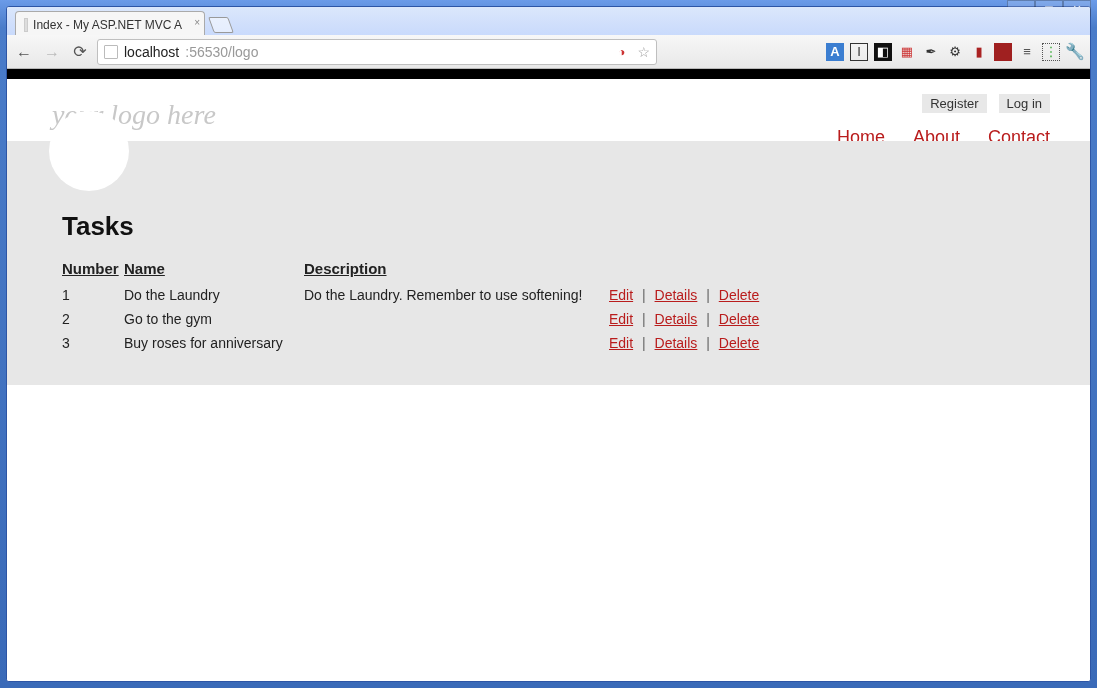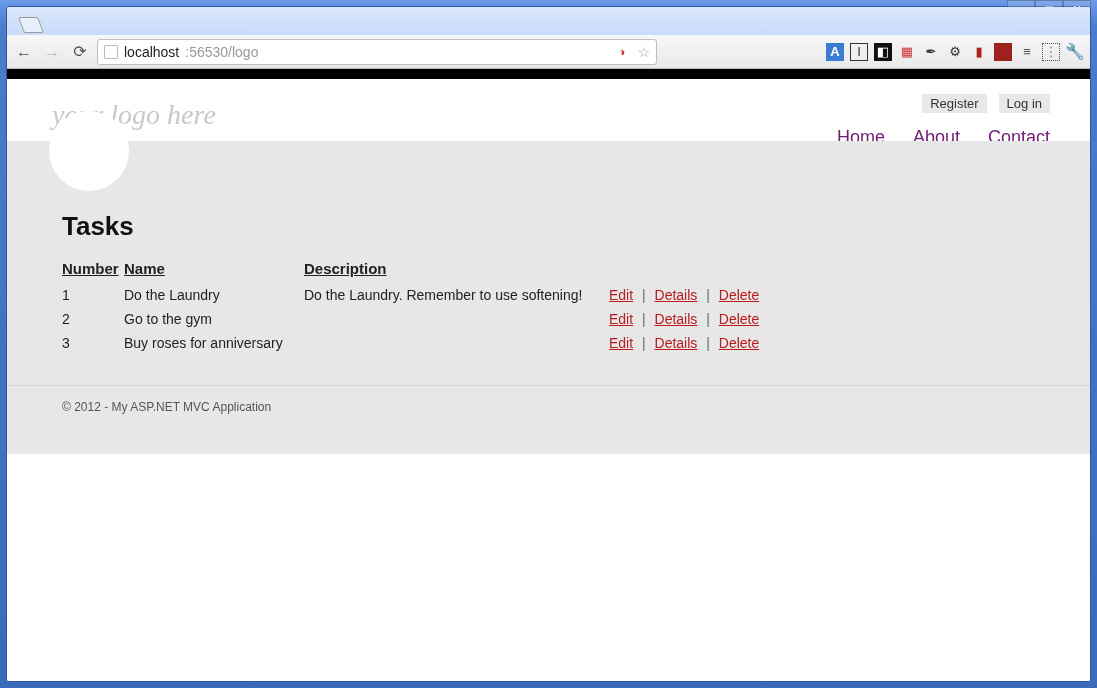--- a/index.html
+++ b/index.html
@@ -194,21 +194,21 @@
     padding: 2px 8px;
     font-size: 13px;
     color: #333;
   }
   .main-nav {
     position: absolute;
     top: 48px;
     right: 40px;
     display: flex; gap: 28px;
   }
-  .nav-link { color: #701a75; font-size: 18px; }
+  .nav-link { color: #b91c1c; font-size: 18px; }
   .content-band {
     background: #e7e7e7;
     padding: 0;
     position: relative;
   }
   .circle {
     position: absolute;
     top: -30px;
     left: 42px;
     width: 80px; height: 80px;
@@ -287,20 +287,25 @@
 
 <div class="window-frame">
   <div class="titlebar-controls">
     <div class="tb-btn">—</div>
     <div class="tb-btn">▢</div>
     <div class="tb-btn">✕</div>
   </div>
 
   <div class="browser-inner">
     <div class="tabstrip">
+      <div class="tab">
+        <span class="favicon"></span>
+        <span>Index - My ASP.NET MVC A</span>
+        <span class="tab-close">×</span>
+      </div>
       <div class="newtab-btn"></div>
     </div>
 
     <div class="toolbar">
       <div class="nav-btn">←</div>
       <div class="nav-btn disabled">→</div>
       <div class="nav-btn">⟳</div>
       <div class="omnibox">
         <span class="page-icon"></span>
         <span class="url-host">localhost</span>
@@ -388,23 +393,20 @@
                     <a>Details</a>
                     <span class="sep">|</span>
                     <a>Delete</a>
                   </td>
                 </tr>
               </tbody>
             </table>
           </div>
         </div>
 
-        <div class="footer">
-          <span>© 2012 - My ASP.NET MVC Application</span>
-        </div>
 
         <div class="white-gap"></div>
 
 
       </div>
     </div>
   </div>
 </div>
 
 </body></html>

